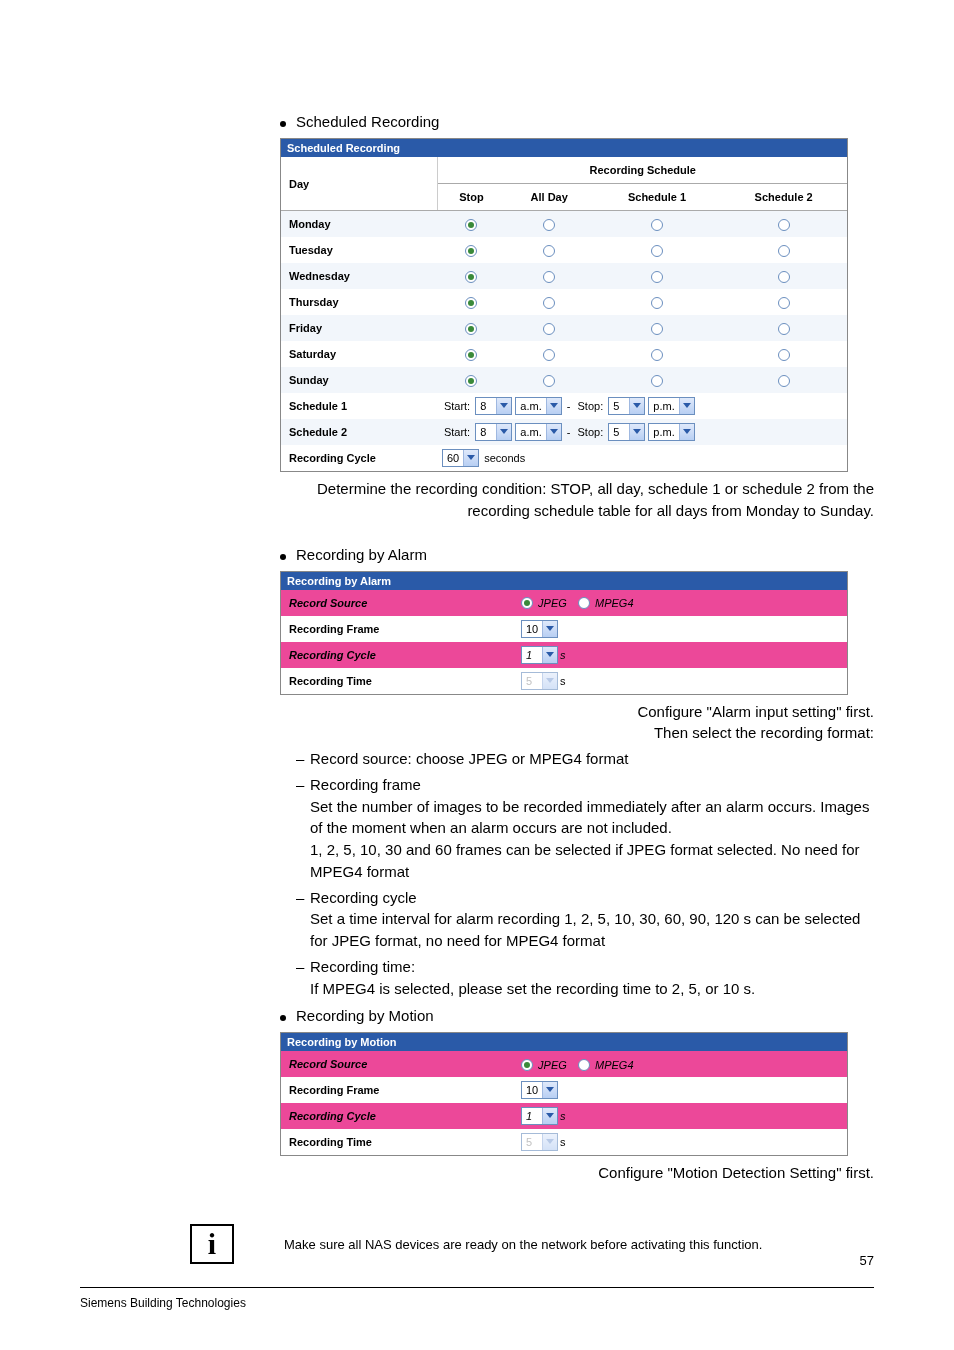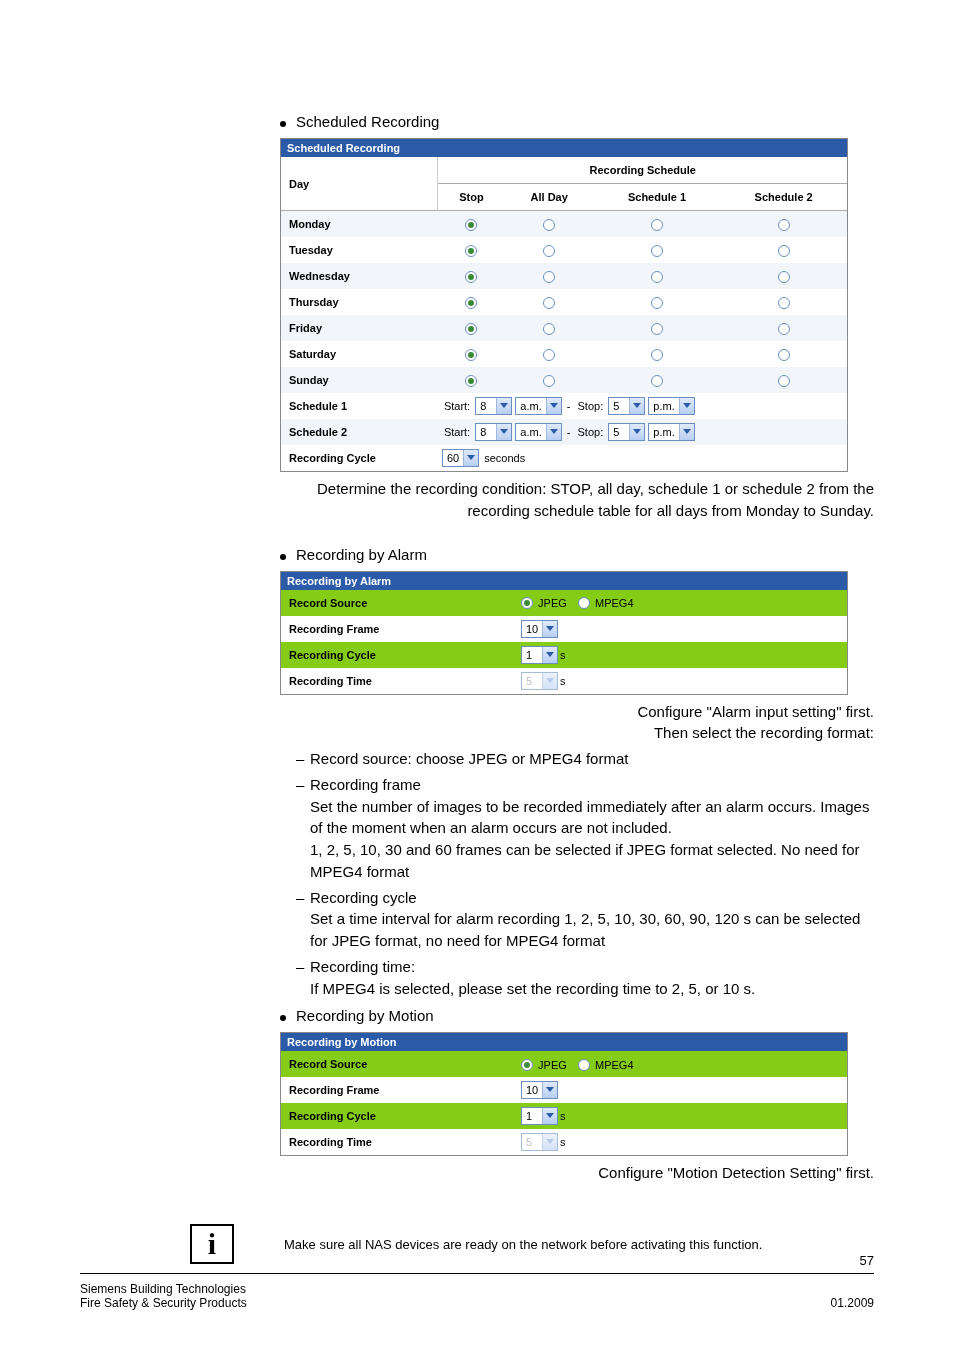--- a/index.html
+++ b/index.html
@@ -107,21 +107,21 @@
   .dash-row { display: flex; margin-top: 4px; align-items: baseline; }
   .dash { width: 14px; flex-shrink: 0; font-size: 15px; }
   .dash-body { flex: 1; font-size: 15px; line-height: 1.45; }
   .kv-table { width: 100%; border-collapse: collapse; }
   .kv-table td {
     padding: 4px 6px;
     font-size: 11px;
     vertical-align: middle;
     height: 18px;
   }
-  .kv-table .row-alt td { background: #84cc16; }
+  .kv-table .row-alt td { background: #ec4899; font-style: italic; }
   .kv-table .row-norm td { background: #fff; }
   .kv-label { font-weight: bold; width: 220px; padding-left: 8px !important; }
   .unit { font-size: 11px; margin-left: 2px; vertical-align: middle; }
   .info-row {
     display: flex;
     align-items: center;
     margin-top: 40px;
     margin-left: 110px;
   }
   .info-icon {
@@ -483,18 +483,14 @@
     </div>
     <div class="info-text">Make sure all NAS devices are ready on the network before activating this function.</div>
   </div>
 
   <div class="footer-pgnum">57</div>
   <div class="footer">
     <div class="footer-row">
       <div>Siemens Building Technologies</div>
       <div></div>
     </div>
-    <div class="footer-row">
-      <div>Fire Safety &amp; Security Products</div>
-      <div>01.2009</div>
-    </div>
   </div>
 </div>
 
 </body></html>

